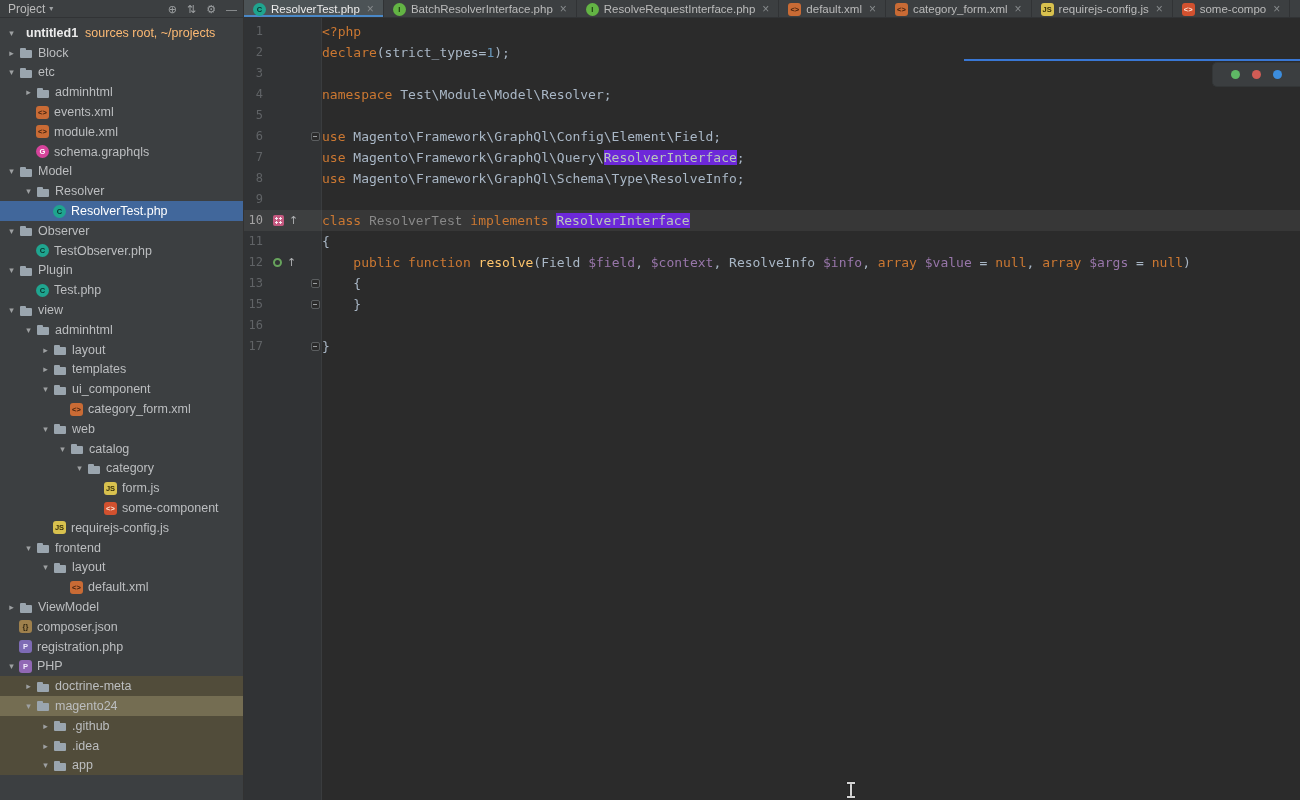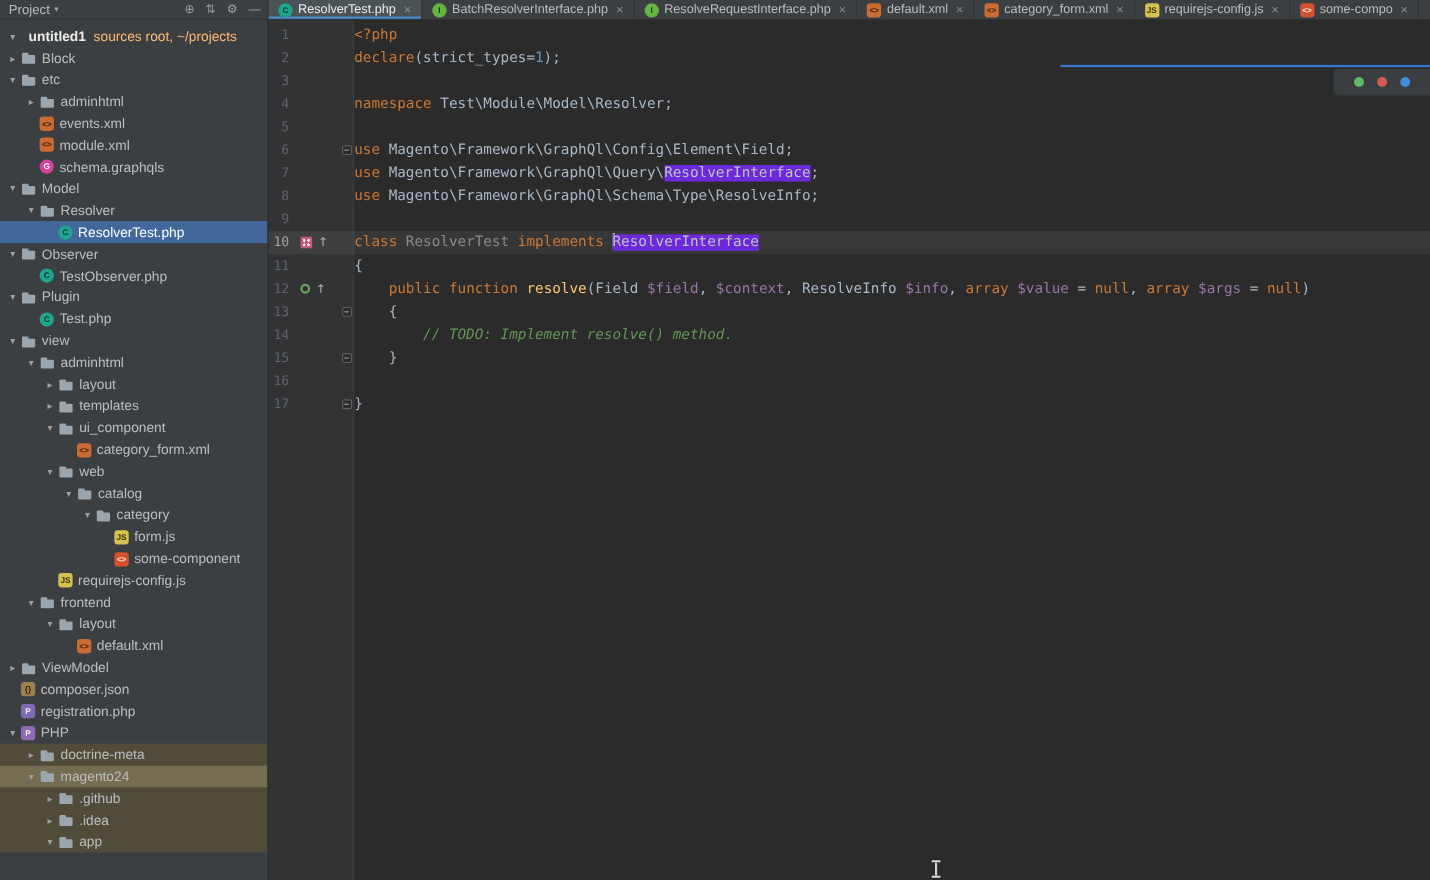--- a/index.html
+++ b/index.html
@@ -55,21 +55,21 @@
   .gi{width:38px;flex:none;display:flex;align-items:center;gap:5px;padding-left:3px;}
   .gf{width:14px;flex:none;display:flex;align-items:center;justify-content:center;}
   .ct{flex:1;color:#A9B7C6;overflow:hidden;}
 
   .tk-kw{color:#CC7832;}
   .tk-pl{color:#A9B7C6;}
   .tk-num{color:#6897BB;}
   .tk-fn{color:#FFC66D;}
   .tk-var{color:#9876AA;}
   .tk-cm{color:#629755;font-style:italic;}
-  .tk-gray{color:#8A8A8A;}
+  .tk-gray{color:#8A8A8A;font-family:Liberation Mono, monospace;}
   .tk-hl{color:#B9C7BC;background:#6d28d9;}
   .caret-bar{display:inline-block;width:2px;height:14px;background:#D8D8D8;vertical-align:-2px;margin-right:-2px;}
 
   .gicon{flex:none;}
   .gplugin{width:11px;height:11px;border-radius:2px;background-color:#C4587F;
     background-image:radial-gradient(circle at 3.5px 3.5px,#F7E9EF 1.1px,transparent 1.3px),
                      radial-gradient(circle at 7.5px 3.5px,#F7E9EF 1.1px,transparent 1.3px),
                      radial-gradient(circle at 3.5px 7.5px,#F7E9EF 1.1px,transparent 1.3px),
                      radial-gradient(circle at 7.5px 7.5px,#F7E9EF 1.1px,transparent 1.3px);}
   .gmethod{width:9px;height:9px;border:2px solid #67A35C;border-radius:50%;}
@@ -345,21 +345,20 @@
           <div class="cl"><span class="ln">4</span><span class="gi"></span><span class="gf"></span><span class="ct"><span class="tk-kw">namespace</span><span class="tk-pl"> Test\Module\Model\Resolver;</span></span></div>
           <div class="cl"><span class="ln">5</span><span class="gi"></span><span class="gf"></span><span class="ct"></span></div>
           <div class="cl"><span class="ln">6</span><span class="gi"></span><span class="gf"><span class="fm"></span></span><span class="ct"><span class="tk-kw">use</span><span class="tk-pl"> Magento\Framework\GraphQl\Config\Element\Field;</span></span></div>
           <div class="cl"><span class="ln">7</span><span class="gi"></span><span class="gf"></span><span class="ct"><span class="tk-kw">use</span><span class="tk-pl"> Magento\Framework\GraphQl\Query\</span><span class="tk-hl">ResolverInterface</span><span class="tk-pl">;</span></span></div>
           <div class="cl"><span class="ln">8</span><span class="gi"></span><span class="gf"></span><span class="ct"><span class="tk-kw">use</span><span class="tk-pl"> Magento\Framework\GraphQl\Schema\Type\ResolveInfo;</span></span></div>
           <div class="cl"><span class="ln">9</span><span class="gi"></span><span class="gf"></span><span class="ct"></span></div>
           <div class="cl caret-line"><span class="ln">10</span><span class="gi"><span class="gicon gplugin"></span><span class="gicon garrow">↑</span></span><span class="gf"></span><span class="ct"><span class="tk-kw">class</span><span class="tk-gray"> ResolverTest </span><span class="tk-kw">implements</span><span class="tk-pl"> </span><span class="caret-bar"></span><span class="tk-hl">ResolverInterface</span></span></div>
           <div class="cl"><span class="ln">11</span><span class="gi"></span><span class="gf"></span><span class="ct"><span class="tk-pl">{</span></span></div>
           <div class="cl"><span class="ln">12</span><span class="gi"><span class="gicon gmethod"></span><span class="gicon garrow">↑</span></span><span class="gf"></span><span class="ct"><span class="tk-pl">    </span><span class="tk-kw">public</span><span class="tk-pl"> </span><span class="tk-kw">function</span><span class="tk-pl"> </span><span class="tk-fn">resolve</span><span class="tk-pl">(Field </span><span class="tk-var">$field</span><span class="tk-pl">, </span><span class="tk-var">$context</span><span class="tk-pl">, ResolveInfo </span><span class="tk-var">$info</span><span class="tk-pl">, </span><span class="tk-kw">array</span><span class="tk-pl"> </span><span class="tk-var">$value</span><span class="tk-pl"> = </span><span class="tk-kw">null</span><span class="tk-pl">, </span><span class="tk-kw">array</span><span class="tk-pl"> </span><span class="tk-var">$args</span><span class="tk-pl"> = </span><span class="tk-kw">null</span><span class="tk-pl">)</span></span></div>
           <div class="cl"><span class="ln">13</span><span class="gi"></span><span class="gf"><span class="fm"></span></span><span class="ct"><span class="tk-pl">    {</span></span></div>
-          <div class="cl"><span class="ln">14</span><span class="gi"></span><span class="gf"></span><span class="ct"><span class="tk-cm">        // TODO: Implement resolve() method.</span></span></div>
           <div class="cl"><span class="ln">15</span><span class="gi"></span><span class="gf"><span class="fm"></span></span><span class="ct"><span class="tk-pl">    }</span></span></div>
           <div class="cl"><span class="ln">16</span><span class="gi"></span><span class="gf"></span><span class="ct"></span></div>
           <div class="cl"><span class="ln">17</span><span class="gi"></span><span class="gf"><span class="fm"></span></span><span class="ct"><span class="tk-pl">}</span></span></div>
         </div>
       <div class="blue-line"></div>
       <div class="inspect" id="inspect">
           <span class="dot" style="background: rgb(95, 184, 101);"></span>
           <span class="dot" style="background: rgb(208, 92, 85);"></span>
           <span class="dot" style="background: rgb(60, 141, 221);"></span>
         </div>

